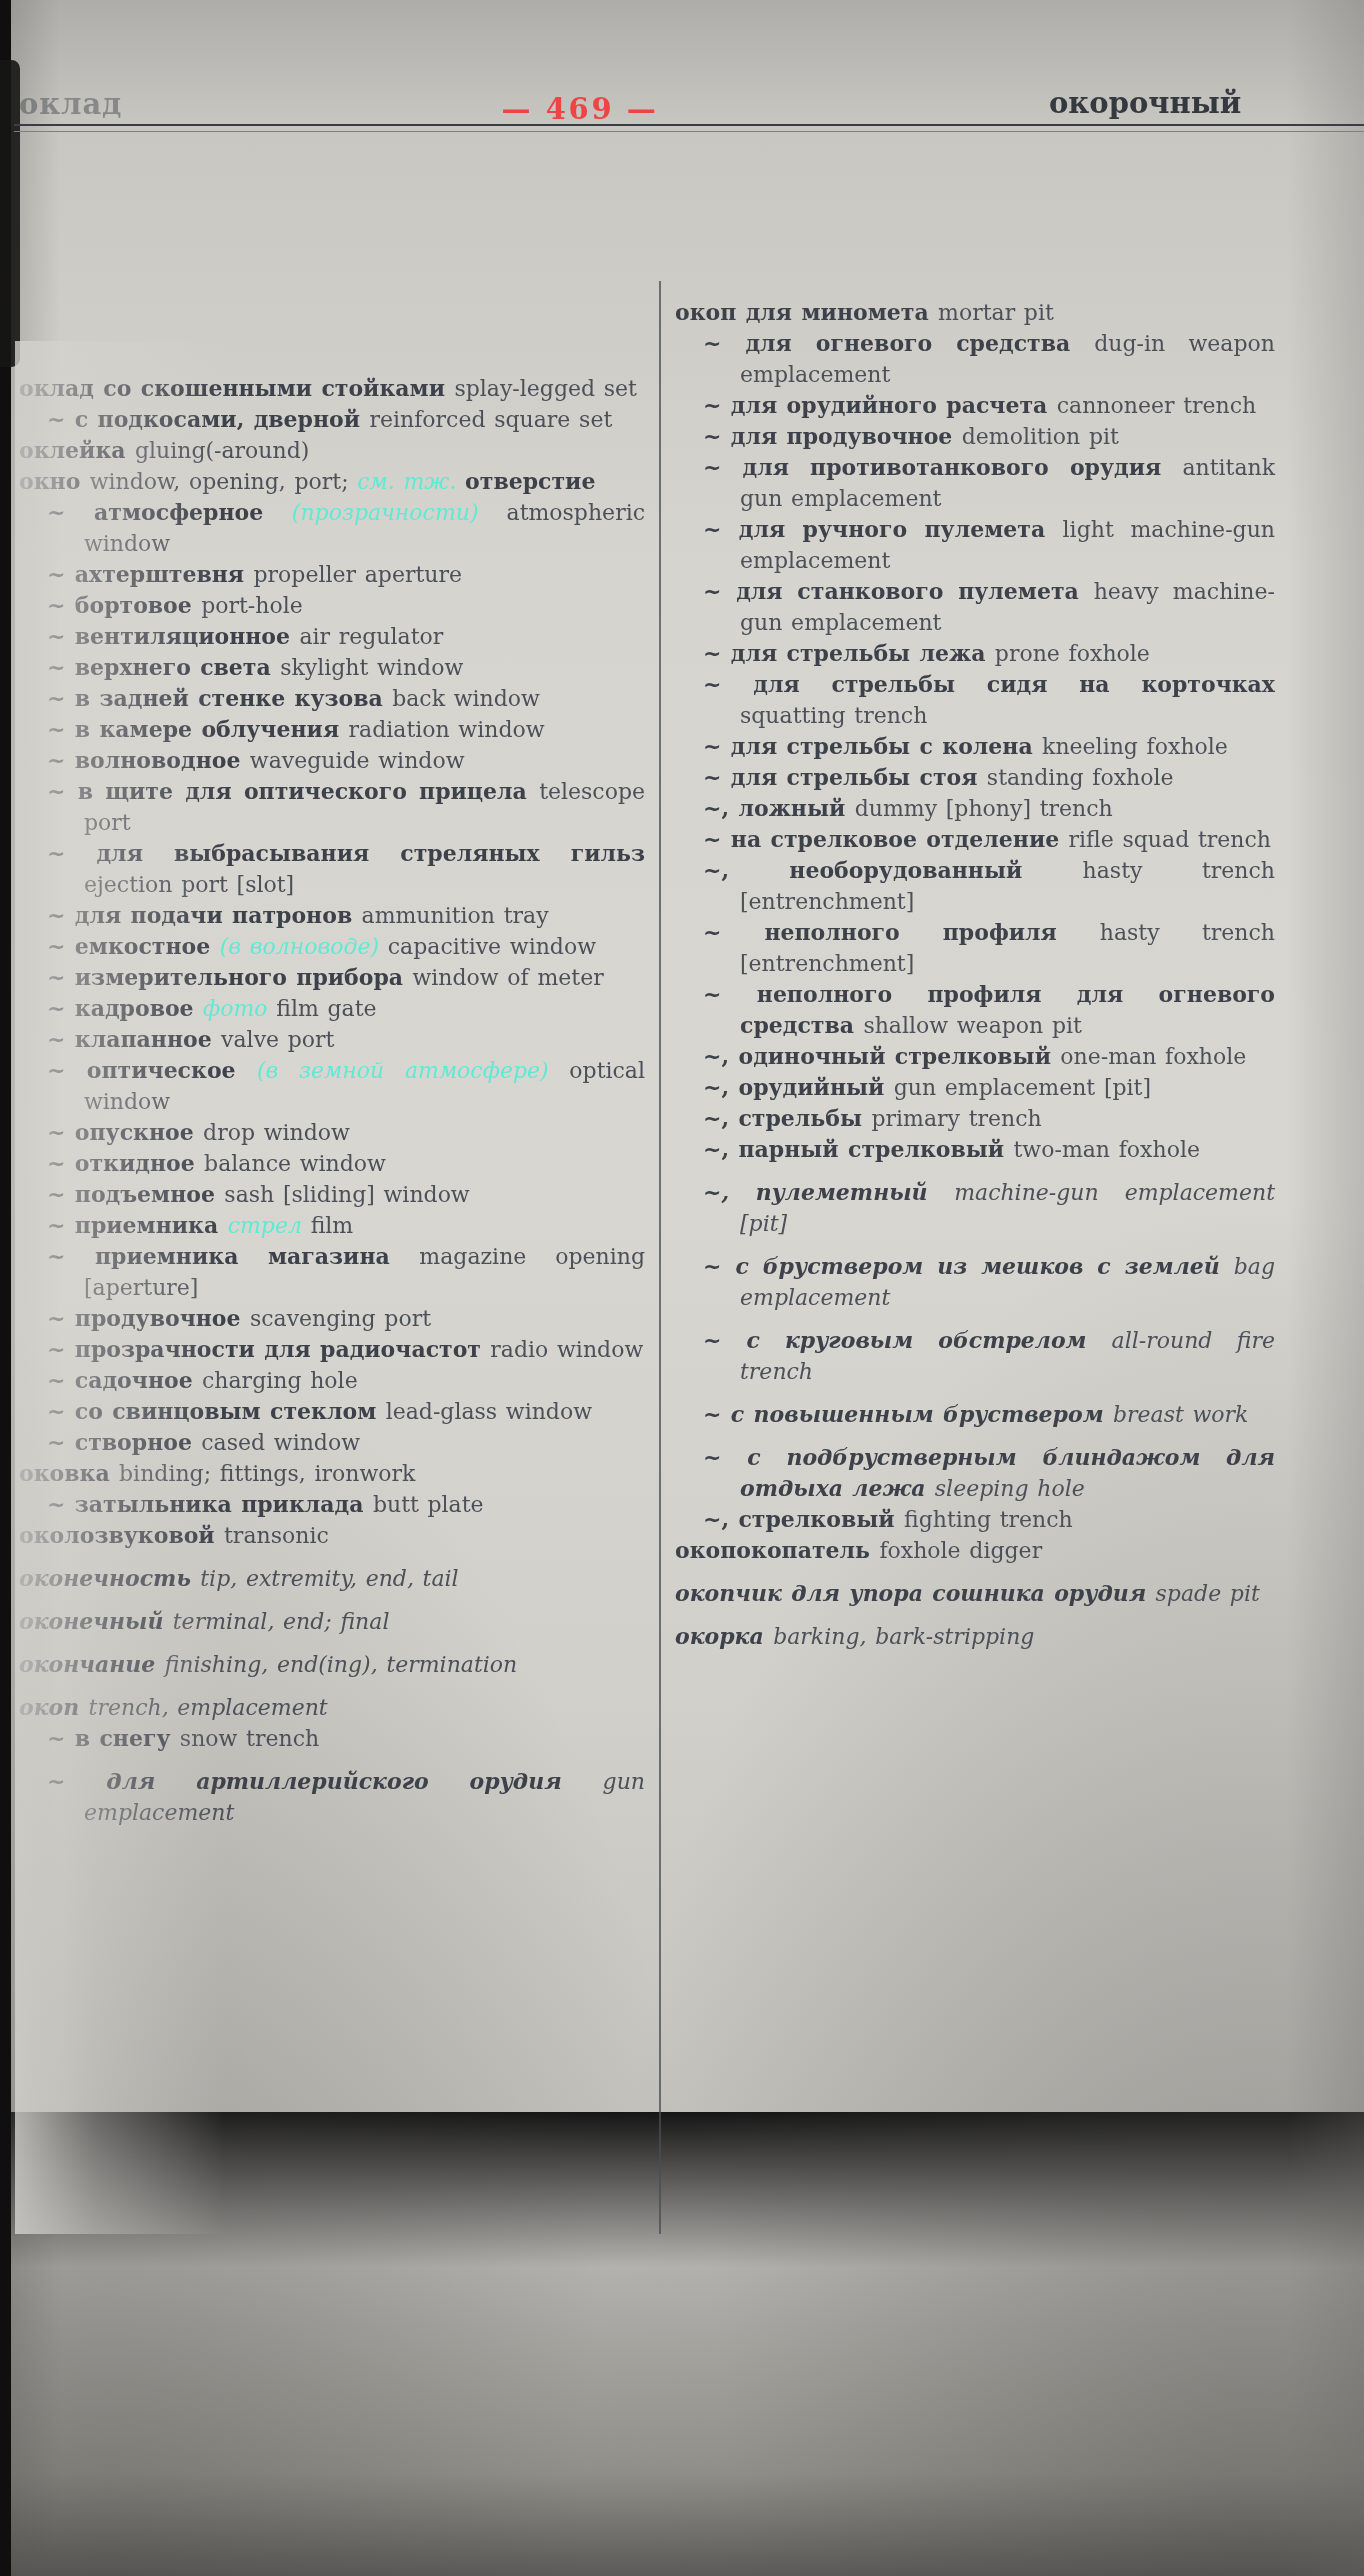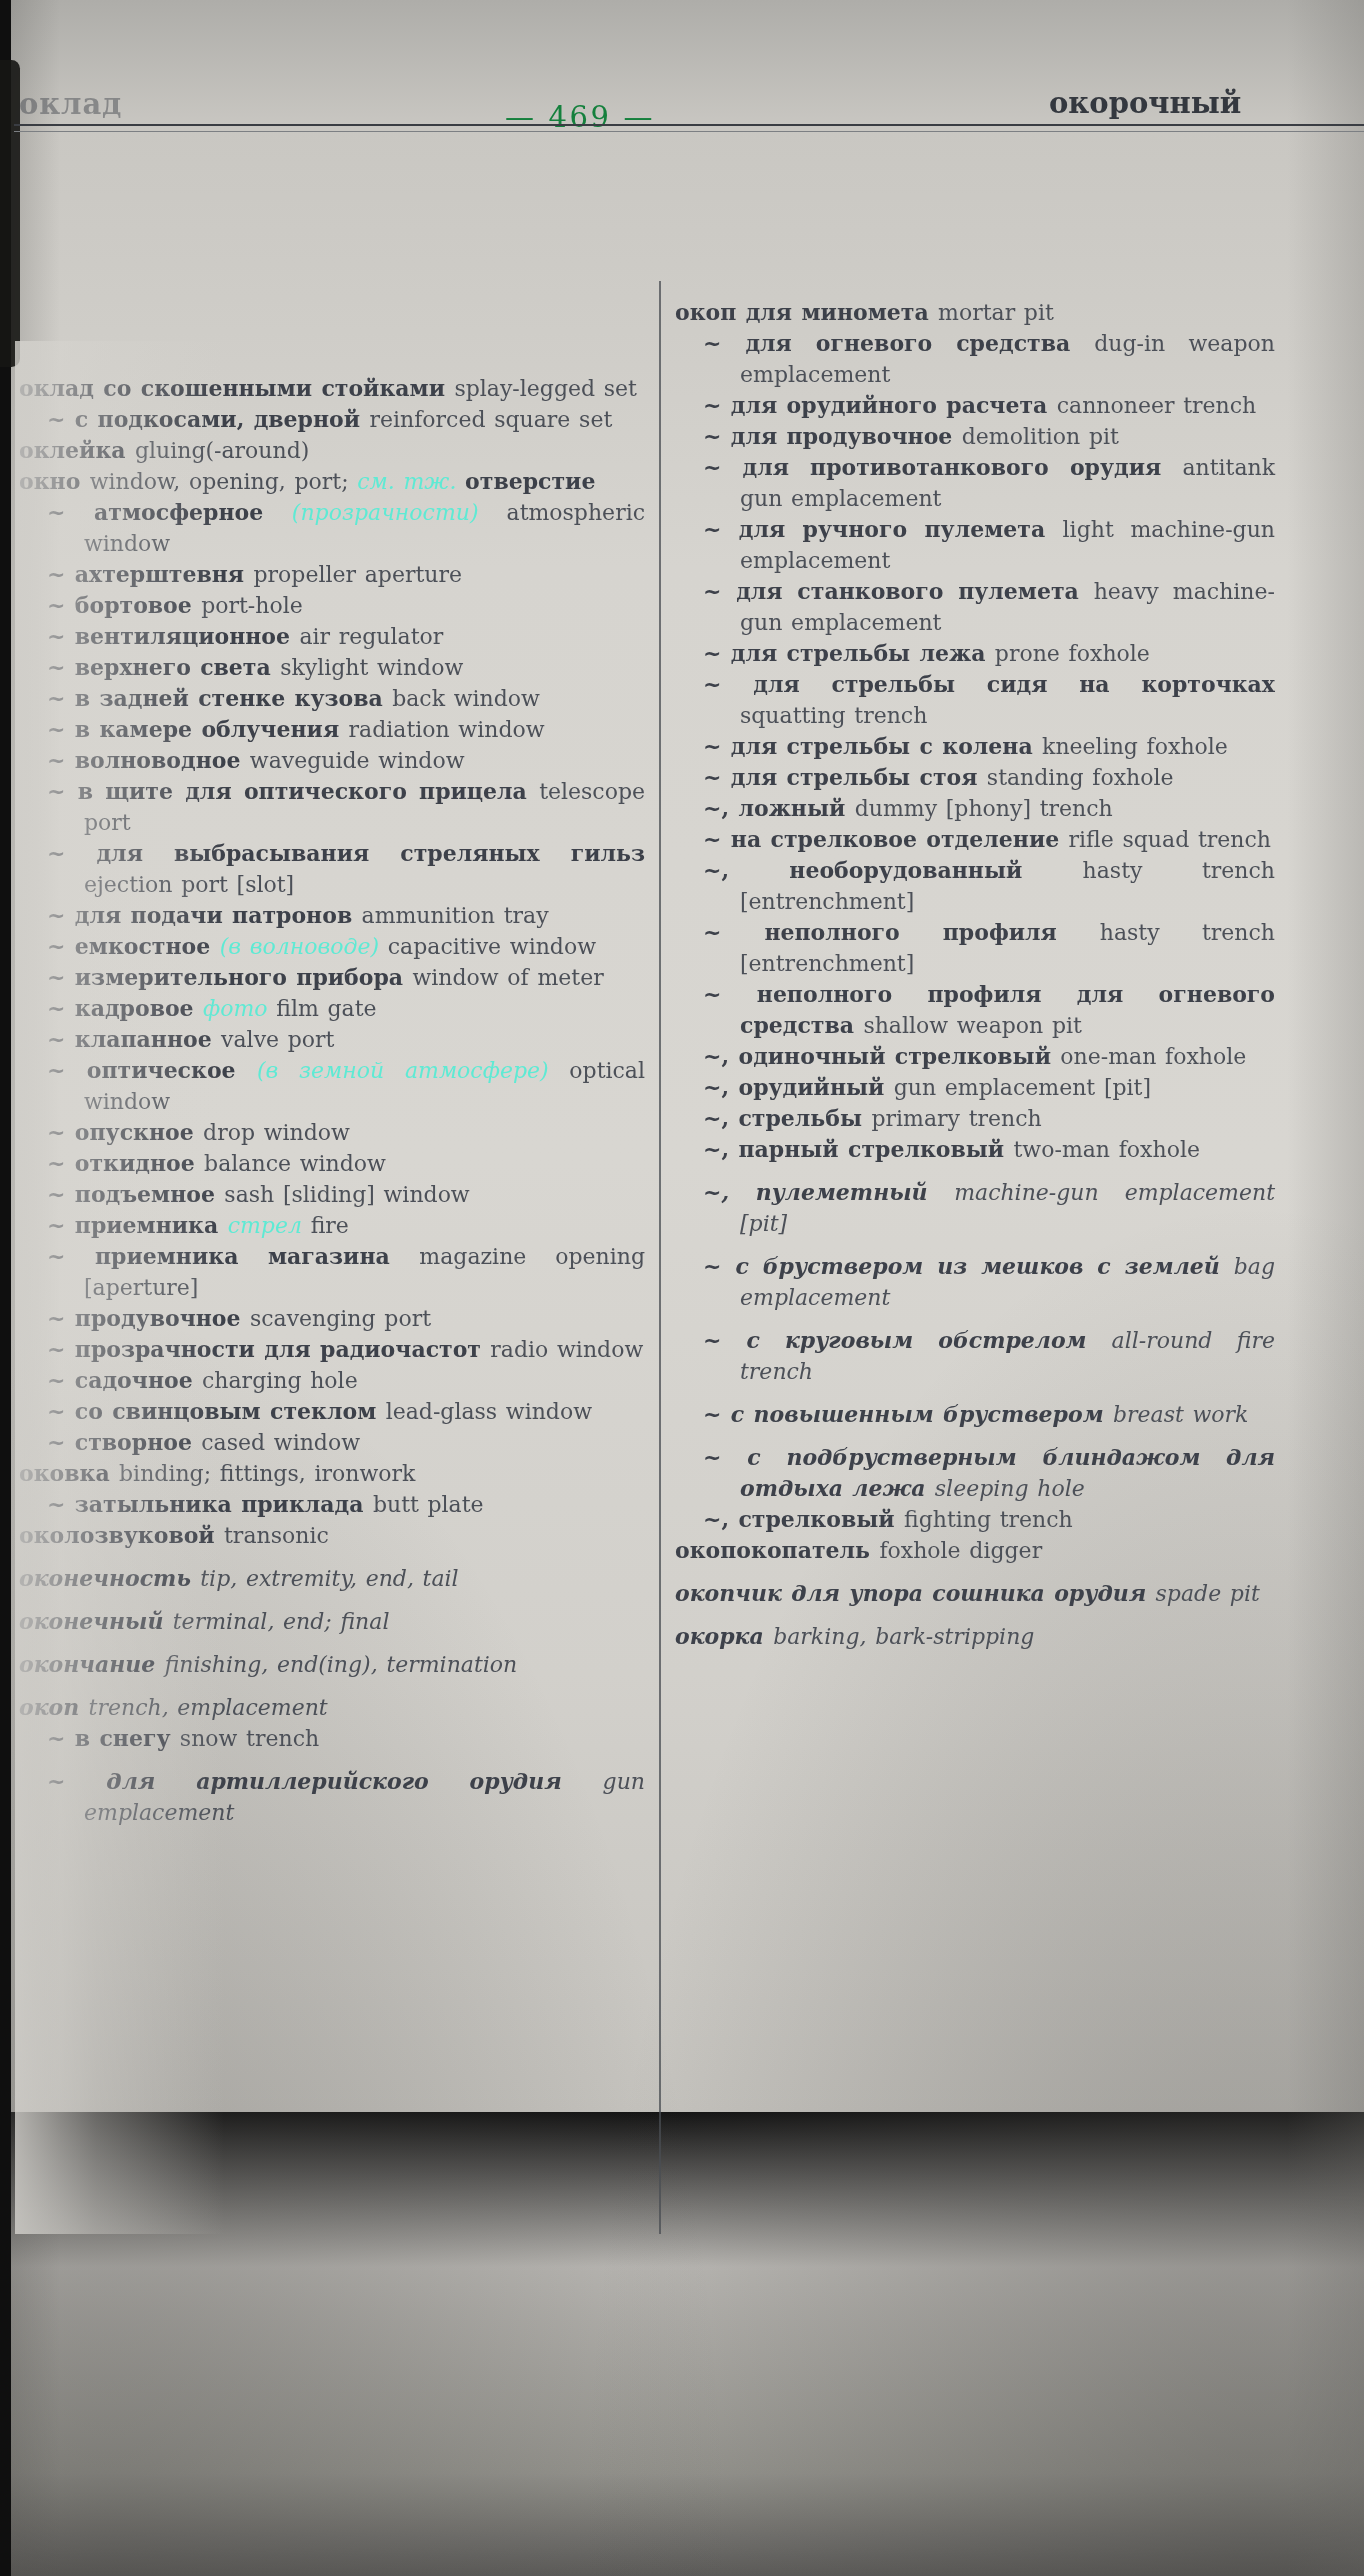--- a/index.html
+++ b/index.html
@@ -19,21 +19,21 @@
                       #bab8b4 88%, #96958f 96%, #5d5c5a 100%);
   }
   .edge-strip { position:absolute; left:0; top:0; width:11px; height:100%; background:#0f0f0f; }
   .edge-notch { position:absolute; left:0; top:60px; width:19.6px; height:307px; background:#161614; border-radius:0 8.5px 8.5px 0; opacity:.9; }
   .wash {
     position:absolute; left:15.3px; top:341px; width:213px; height:1893px; pointer-events:none; z-index:5;
     background:linear-gradient(90deg, rgba(214,212,207,0.80), rgba(214,212,207,0.40) 81px, rgba(214,212,207,0) 209px);
   }
   .header { position:absolute; top:84px; left:0; right:0; height:38px; font-size:29px; color:#3e424a; z-index:2; }
   .header-left  { position:absolute; left:19px;  top:3.4px; font-weight:bold; opacity:.45; letter-spacing:0.9px; }
-  .header-center{ position:absolute; left:580px; top:16px;  transform:translateX(-50%); letter-spacing:2.6px; color:#15803d; }
+  .header-center{ position:absolute; left:580px; top:8px;  transform:translateX(-50%); letter-spacing:2.6px; color:#ef4444;font-weight:bold; }
   .header-right { position:absolute; left:1049px; top:1.7px; font-weight:bold; color:#34383f; }
   .header-rule {
     position:absolute; top:124px; left:13.6px; right:0; height:5.1px; z-index:2;
     border-top:2.6px solid #3a3d43; border-bottom:0.9px solid #7c7f83;
   }
   .col-divider { position:absolute; left:659px; top:281px; width:1.7px; height:1953px; background:#4a4d53; opacity:.75; z-index:2; }
   .col { position:absolute; z-index:3; }
   .col-left  { left:19px;  top:373px; width:626px; }
   .col-right { left:675px; top:297px; width:600px; }
   .entry {
@@ -81,21 +81,21 @@
       <div class="entry ind1"><span class="s-b">~ для выбрасывания стреляных гильз </span><span class="s-r">ejection port [slot]</span></div>
       <div class="entry ind1"><span class="s-b">~ для подачи патронов </span><span class="s-r">ammunition tray</span></div>
       <div class="entry ind1"><span class="s-b">~ емкостное </span><span class="s-i">(в волноводе) </span><span class="s-r">capacitive window</span></div>
       <div class="entry ind1"><span class="s-b">~ измерительного прибора </span><span class="s-r">window of meter</span></div>
       <div class="entry ind1"><span class="s-b">~ кадровое </span><span class="s-i">фото </span><span class="s-r">film gate</span></div>
       <div class="entry ind1"><span class="s-b">~ клапанное </span><span class="s-r">valve port</span></div>
       <div class="entry ind1"><span class="s-b">~ оптическое </span><span class="s-i">(в земной атмосфере) </span><span class="s-r">optical window</span></div>
       <div class="entry ind1"><span class="s-b">~ опускное </span><span class="s-r">drop window</span></div>
       <div class="entry ind1"><span class="s-b">~ откидное </span><span class="s-r">balance window</span></div>
       <div class="entry ind1"><span class="s-b">~ подъемное </span><span class="s-r">sash [sliding] window</span></div>
-      <div class="entry ind1"><span class="s-b">~ приемника </span><span class="s-i">стрел </span><span class="s-r">fire</span></div>
+      <div class="entry ind1"><span class="s-b">~ приемника </span><span class="s-i">стрел </span><span class="s-r">film</span></div>
       <div class="entry ind1"><span class="s-b">~ приемника магазина </span><span class="s-r">magazine opening [aperture]</span></div>
       <div class="entry ind1"><span class="s-b">~ продувочное </span><span class="s-r">scavenging port</span></div>
       <div class="entry ind1"><span class="s-b">~ прозрачности для радиочастот </span><span class="s-r">radio window</span></div>
       <div class="entry ind1"><span class="s-b">~ садочное </span><span class="s-r">charging hole</span></div>
       <div class="entry ind1"><span class="s-b">~ со свинцовым стеклом </span><span class="s-r">lead-glass window</span></div>
       <div class="entry ind1"><span class="s-b">~ створное </span><span class="s-r">cased window</span></div>
       <div class="entry ind0"><span class="s-b">оковка </span><span class="s-r">binding; fittings, ironwork</span></div>
       <div class="entry ind1"><span class="s-b">~ затыльника приклада </span><span class="s-r">butt plate</span></div>
       <div class="entry ind0"><span class="s-b">околозвуковой </span><span class="s-r">transonic</span></div>
       <div class="entry ind0 gap"><span class="s-b">оконечность </span><span class="s-r">tip, extremity, end, tail</span></div>

